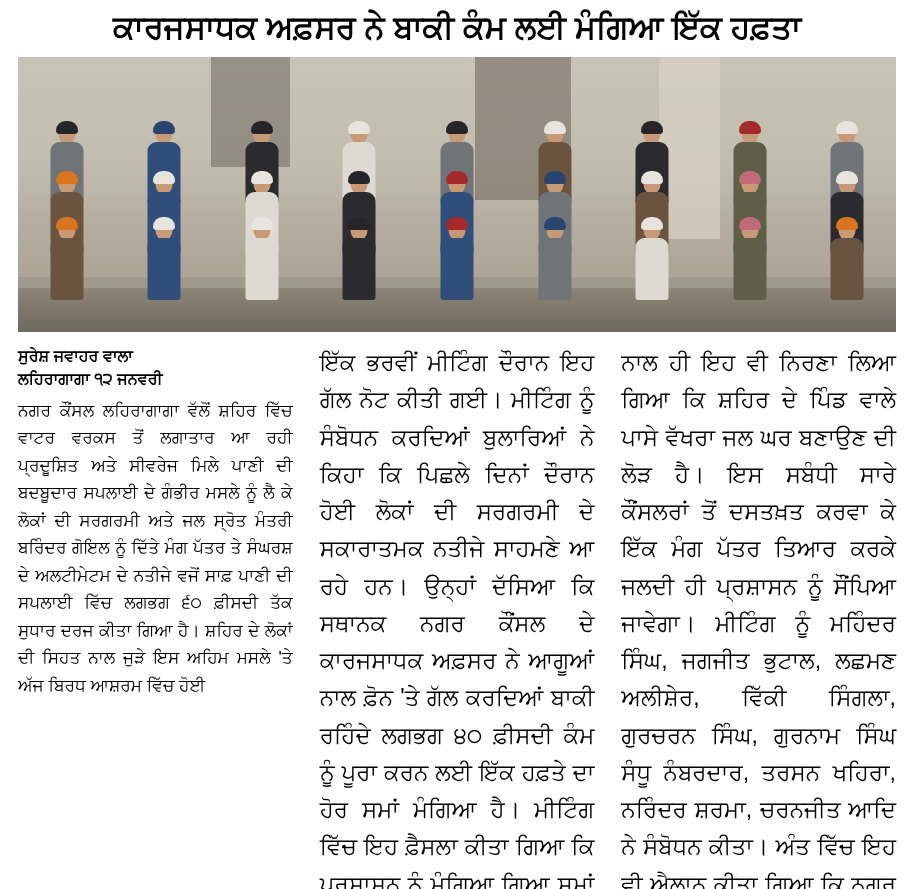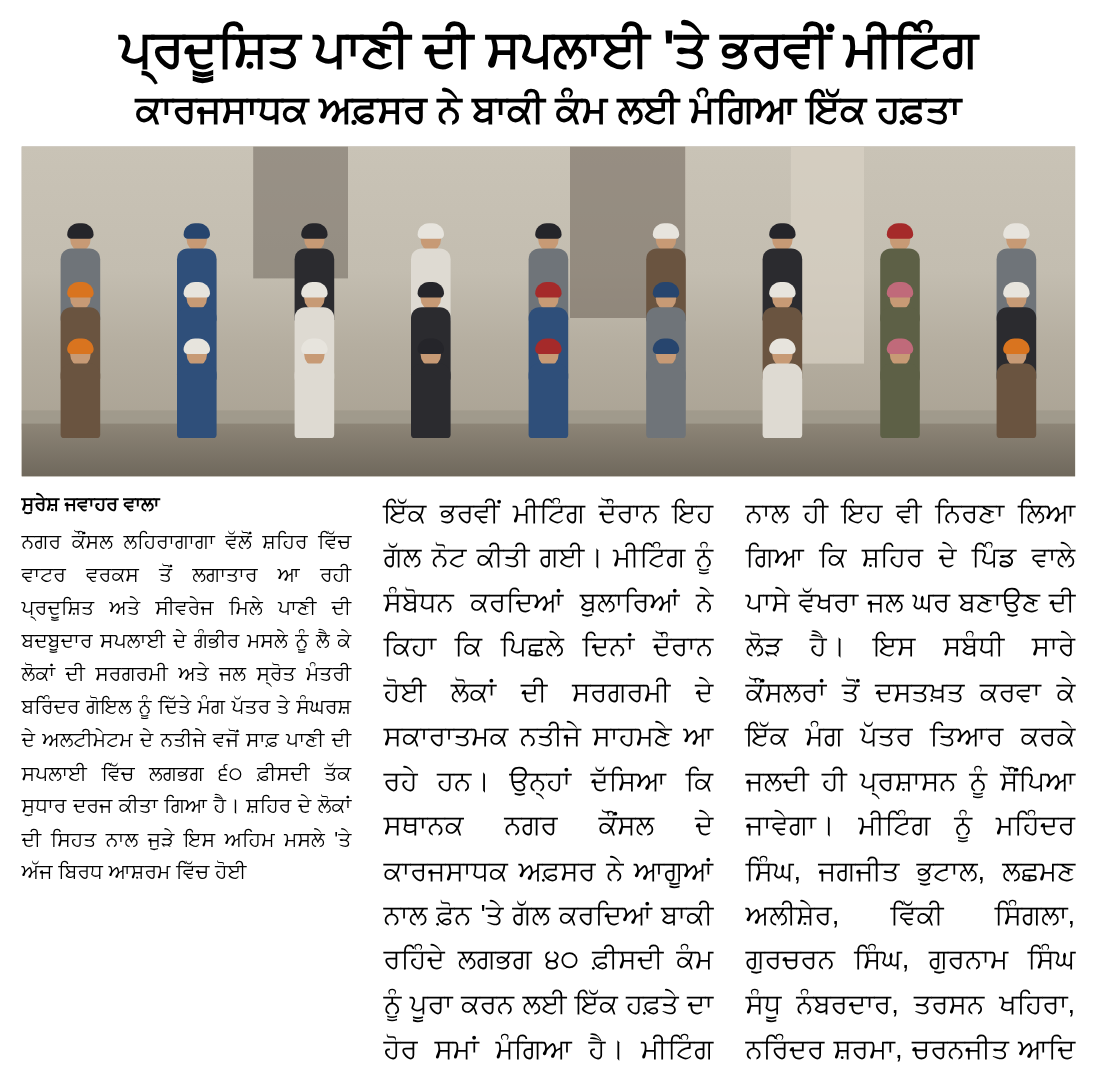--- a/index.html
+++ b/index.html
@@ -192,21 +192,20 @@
     -webkit-text-stroke: 0.6px #7d0a1d;
   }
   .col p { margin: 0 0 6px 0; }
   .col.first { font-size: 17px; }
 </style>
 </head>
 <body>
 
 <div class="page">
 
-  <h1 class="headline">ਪ੍ਰਦੂਸ਼ਿਤ ਪਾਣੀ ਦੀ ਸਪਲਾਈ 'ਤੇ ਭਰਵੀਂ ਮੀਟਿੰਗ</h1>
   <h2 class="subhead">ਕਾਰਜਸਾਧਕ ਅਫ਼ਸਰ ਨੇ ਬਾਕੀ ਕੰਮ ਲਈ ਮੰਗਿਆ ਇੱਕ ਹਫ਼ਤਾ</h2>
 
   <div class="photo-wrap">
     <div class="photo">
       <div class="door"></div>
       <div class="door2"></div>
       <div class="pillar"></div>
       <div class="steps"></div>
       <div class="ground"></div>
 
@@ -354,20 +353,21 @@
           </div>
       </div>
     </div>
   </div>
 
   <div class="body-area">
 
     <div class="col first">
       <div class="byline">
         <div>ਸੁਰੇਸ਼ ਜਵਾਹਰ ਵਾਲਾ</div>
+        <div>ਲਹਿਰਾਗਾਗਾ ੧੨ ਜਨਵਰੀ</div>
       </div>
       <p>ਨਗਰ ਕੌਂਸਲ ਲਹਿਰਾਗਾਗਾ ਵੱਲੋਂ ਸ਼ਹਿਰ ਵਿੱਚ ਵਾਟਰ ਵਰਕਸ ਤੋਂ ਲਗਾਤਾਰ ਆ ਰਹੀ ਪ੍ਰਦੂਸ਼ਿਤ ਅਤੇ ਸੀਵਰੇਜ ਮਿਲੇ ਪਾਣੀ ਦੀ ਬਦਬੂਦਾਰ ਸਪਲਾਈ ਦੇ ਗੰਭੀਰ ਮਸਲੇ ਨੂੰ ਲੈ ਕੇ ਲੋਕਾਂ ਦੀ ਸਰਗਰਮੀ ਅਤੇ ਜਲ ਸ੍ਰੋਤ ਮੰਤਰੀ ਬਰਿੰਦਰ ਗੋਇਲ ਨੂੰ ਦਿੱਤੇ ਮੰਗ ਪੱਤਰ ਤੇ ਸੰਘਰਸ਼ ਦੇ ਅਲਟੀਮੇਟਮ ਦੇ ਨਤੀਜੇ ਵਜੋਂ ਸਾਫ਼ ਪਾਣੀ ਦੀ ਸਪਲਾਈ ਵਿੱਚ ਲਗਭਗ ੬੦ ਫ਼ੀਸਦੀ ਤੱਕ ਸੁਧਾਰ ਦਰਜ ਕੀਤਾ ਗਿਆ ਹੈ। ਸ਼ਹਿਰ ਦੇ ਲੋਕਾਂ ਦੀ ਸਿਹਤ ਨਾਲ ਜੁੜੇ ਇਸ ਅਹਿਮ ਮਸਲੇ 'ਤੇ ਅੱਜ ਬਿਰਧ ਆਸ਼ਰਮ ਵਿੱਚ ਹੋਈ</p>
     </div>
 
     <div class="col">
       <p>ਇੱਕ ਭਰਵੀਂ ਮੀਟਿੰਗ ਦੌਰਾਨ ਇਹ ਗੱਲ ਨੋਟ ਕੀਤੀ ਗਈ। ਮੀਟਿੰਗ ਨੂੰ ਸੰਬੋਧਨ ਕਰਦਿਆਂ ਬੁਲਾਰਿਆਂ ਨੇ ਕਿਹਾ ਕਿ ਪਿਛਲੇ ਦਿਨਾਂ ਦੌਰਾਨ ਹੋਈ ਲੋਕਾਂ ਦੀ ਸਰਗਰਮੀ ਦੇ ਸਕਾਰਾਤਮਕ ਨਤੀਜੇ ਸਾਹਮਣੇ ਆ ਰਹੇ ਹਨ। ਉਨ੍ਹਾਂ ਦੱਸਿਆ ਕਿ ਸਥਾਨਕ ਨਗਰ ਕੌਂਸਲ ਦੇ ਕਾਰਜਸਾਧਕ ਅਫ਼ਸਰ ਨੇ ਆਗੂਆਂ ਨਾਲ ਫ਼ੋਨ 'ਤੇ ਗੱਲ ਕਰਦਿਆਂ ਬਾਕੀ ਰਹਿੰਦੇ ਲਗਭਗ ੪੦ ਫ਼ੀਸਦੀ ਕੰਮ ਨੂੰ ਪੂਰਾ ਕਰਨ ਲਈ ਇੱਕ ਹਫ਼ਤੇ ਦਾ ਹੋਰ ਸਮਾਂ ਮੰਗਿਆ ਹੈ। ਮੀਟਿੰਗ ਵਿੱਚ ਇਹ ਫ਼ੈਸਲਾ ਕੀਤਾ ਗਿਆ ਕਿ ਪ੍ਰਸ਼ਾਸਨ ਨੂੰ ਮੰਗਿਆ ਗਿਆ ਸਮਾਂ ਦਿੱਤਾ ਜਾਵੇ, ਕਿਉਂਕਿ ਮੰਡੀ ਵਾਲੇ ਪਾਸੇ ਗੰਦੇ ਪਾਣੀ ਦੀ ਸਮੱਸਿਆ ਕਾਫ਼ੀ ਹੱਦ ਤੱਕ ਹੱਲ ਹੋਈ ਜਾਪਦੀ ਹੈ। ਇਸ ਦੇ</p>
     </div>
 
     <div class="col">
       <p>ਨਾਲ ਹੀ ਇਹ ਵੀ ਨਿਰਣਾ ਲਿਆ ਗਿਆ ਕਿ ਸ਼ਹਿਰ ਦੇ ਪਿੰਡ ਵਾਲੇ ਪਾਸੇ ਵੱਖਰਾ ਜਲ ਘਰ ਬਣਾਉਣ ਦੀ ਲੋੜ ਹੈ। ਇਸ ਸਬੰਧੀ ਸਾਰੇ ਕੌਂਸਲਰਾਂ ਤੋਂ ਦਸਤਖ਼ਤ ਕਰਵਾ ਕੇ ਇੱਕ ਮੰਗ ਪੱਤਰ ਤਿਆਰ ਕਰਕੇ ਜਲਦੀ ਹੀ ਪ੍ਰਸ਼ਾਸਨ ਨੂੰ ਸੌਂਪਿਆ ਜਾਵੇਗਾ। ਮੀਟਿੰਗ ਨੂੰ ਮਹਿੰਦਰ ਸਿੰਘ, ਜਗਜੀਤ ਭੁਟਾਲ, ਲਛਮਣ ਅਲੀਸ਼ੇਰ, ਵਿੱਕੀ ਸਿੰਗਲਾ, ਗੁਰਚਰਨ ਸਿੰਘ, ਗੁਰਨਾਮ ਸਿੰਘ ਸੰਧੂ ਨੰਬਰਦਾਰ, ਤਰਸਨ ਖਹਿਰਾ, ਨਰਿੰਦਰ ਸ਼ਰਮਾ, ਚਰਨਜੀਤ ਆਦਿ ਨੇ ਸੰਬੋਧਨ ਕੀਤਾ। ਅੰਤ ਵਿੱਚ ਇਹ ਵੀ ਐਲਾਨ ਕੀਤਾ ਗਿਆ ਕਿ ਨਗਰ ਕੌਂਸਲ ਦੀ ਕਾਰਗੁਜ਼ਾਰੀ ਦੀ ਸਮੀਖਿਆ ਕਰਨ ਤੋਂ ਬਾਅਦ ਅਗਲੇ ਕਦਮ ਲਈ ਫਿਰ ਤੋਂ ਮੀਟਿੰਗ ਬੁਲਾਈ ਜਾਵੇਗੀ।</p>

